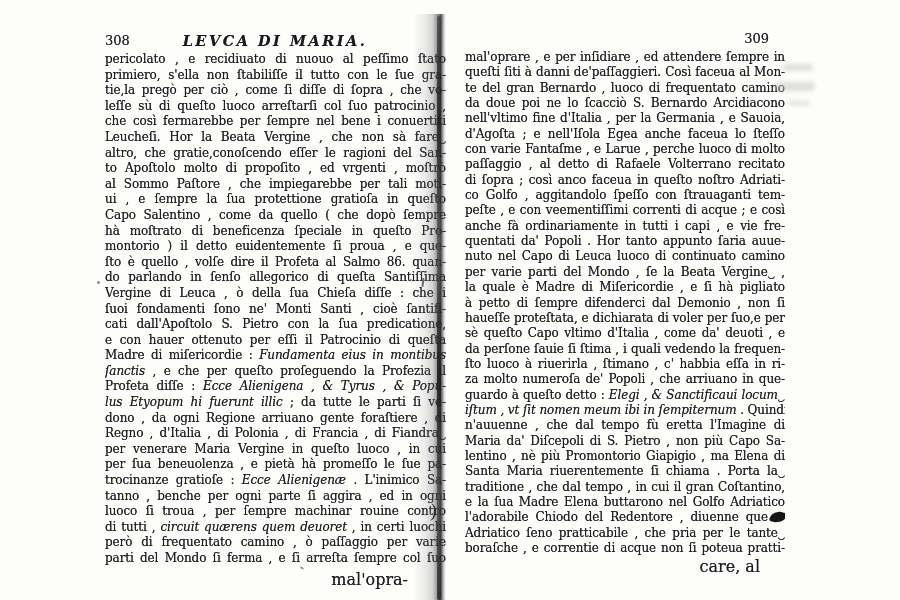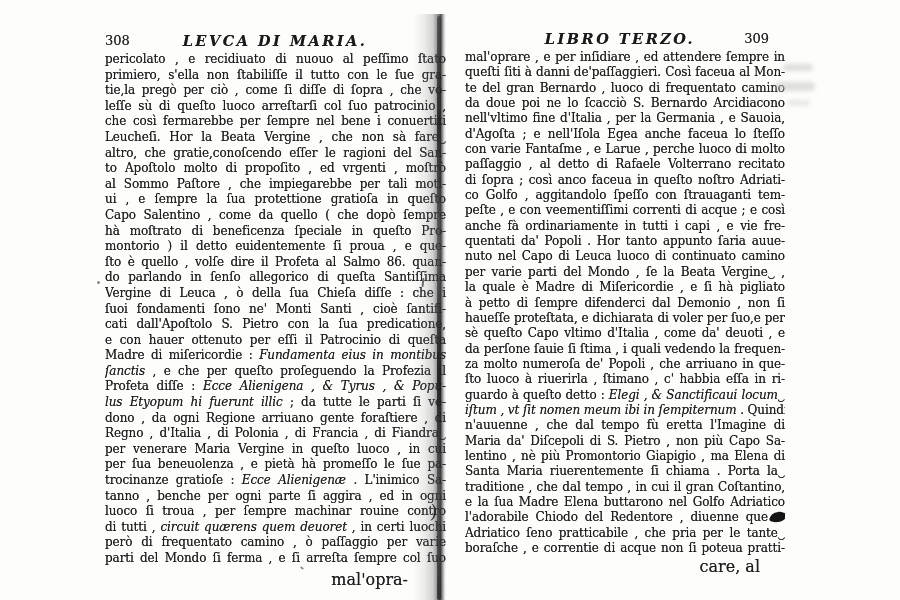--- a/index.html
+++ b/index.html
@@ -120,21 +120,20 @@
       <div class="line"><span>luoco ſi troua , per ſempre machinar rouine contro</span></div>
       <div class="line"><span>di tutti , </span><span class="it">circuit quærens quem deuoret</span><span> , in certi luochi</span></div>
       <div class="line"><span>però di frequentato camino , ò paſſaggio per varie</span></div>
       <div class="line"><span>parti del Mondo ſi ferma , e ſi arreſta ſempre col ſuo</span></div>
     </div>
   <div class="catchword" style="left:105px;top:570px;width:341px;padding-right:38px;box-sizing:border-box;">mal'opra-</div>
 </div>
 
 <div class="page">
   <div class="running-head" style="left:455px;top:30px;width:330px;">
-    <span class="title">LIBRO TERZO.</span>
     <span class="pagenum" style="right:16px;">309</span>
   </div>
   <div class="lines" id="right-lines" style="left:455px;top:50px;width:330px;">
       <div class="line"><span>mal'oprare , e per inſidiare , ed attendere ſempre in</span></div>
       <div class="line"><span>queſti ſiti à danni de'paſſaggieri. Così faceua al Mon-</span></div>
       <div class="line"><span>te del gran Bernardo , luoco di frequentato camino</span></div>
       <div class="line"><span>da doue poi ne lo ſcacciò S. Bernardo Arcidiacono</span></div>
       <div class="line"><span>nell'vltimo fine d'Italia , per la Germania , e Sauoia,</span></div>
       <div class="line"><span>d'Agoſta ; e nell'Iſola Egea anche faceua lo ſteſſo</span></div>
       <div class="line"><span>con varie Fantaſme , e Larue , perche luoco di molto</span></div>
@@ -144,22 +143,22 @@
       <div class="line"><span>peſte , e con veementiſſimi correnti di acque ; e così</span></div>
       <div class="line"><span>anche fà ordinariamente in tutti i capi , e vie fre-</span></div>
       <div class="line"><span>quentati da' Popoli . Hor tanto appunto ſaria auue-</span></div>
       <div class="line"><span>nuto nel Capo di Leuca luoco di continuato camino</span></div>
       <div class="line"><span>per varie parti del Mondo , ſe la Beata Vergine‿ ,</span></div>
       <div class="line"><span>la quale è Madre di Miſericordie , e ſi hà pigliato</span></div>
       <div class="line"><span>à petto di ſempre difenderci dal Demonio , non ſi</span></div>
       <div class="line"><span>haueſſe proteſtata, e dichiarata di voler per ſuo,e per</span></div>
       <div class="line"><span>sè queſto Capo vltimo d'Italia , come da' deuoti , e</span></div>
       <div class="line"><span>da perſone ſauie ſi ſtima , i quali vedendo la frequen-</span></div>
+      <div class="line"><span>ſto luoco à riuerirla , ſtimano , c' habbia eſſa in ri-</span></div>
       <div class="line"><span>za molto numeroſa de' Popoli , che arriuano in que-</span></div>
-      <div class="line"><span>ſto luoco à riuerirla , ſtimano , c' habbia eſſa in ri-</span></div>
       <div class="line"><span>guardo à queſto detto : </span><span class="it">Elegi , &amp; Sanctificaui locum‿</span></div>
       <div class="line"><span class="it">iſtum , vt ſit nomen meum ibi in ſempiternum</span><span> . Quindi</span></div>
       <div class="line"><span>n'auuenne , che dal tempo fù eretta l'Imagine di</span></div>
       <div class="line"><span>Maria da' Diſcepoli di S. Pietro , non più Capo Sa-</span></div>
       <div class="line"><span>lentino , nè più Promontorio Giapigio , ma Elena di</span></div>
       <div class="line"><span>Santa Maria riuerentemente ſi chiama . Porta la‿</span></div>
       <div class="line"><span>traditione , che dal tempo , in cui il gran Coſtantino,</span></div>
       <div class="line"><span>e la ſua Madre Elena buttarono nel Golfo Adriatico</span></div>
       <div class="line"><span>l'adorabile Chiodo del Redentore , diuenne que</span><span class="blot"></span></div>
       <div class="line"><span>Adriatico ſeno pratticabile , che pria per le tante‿</span></div>

